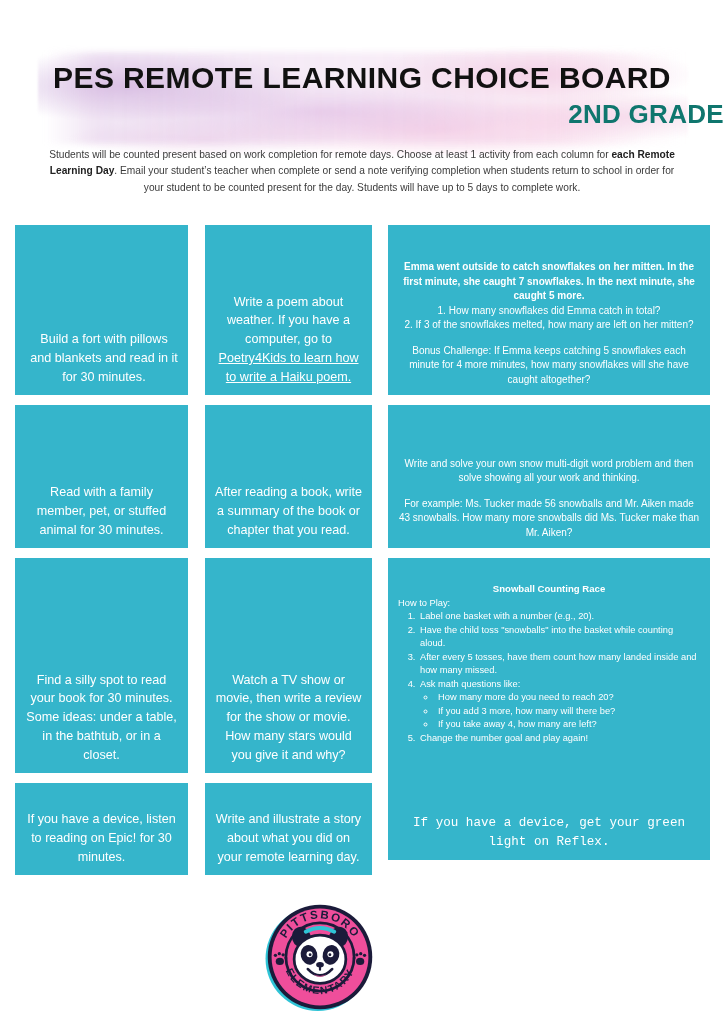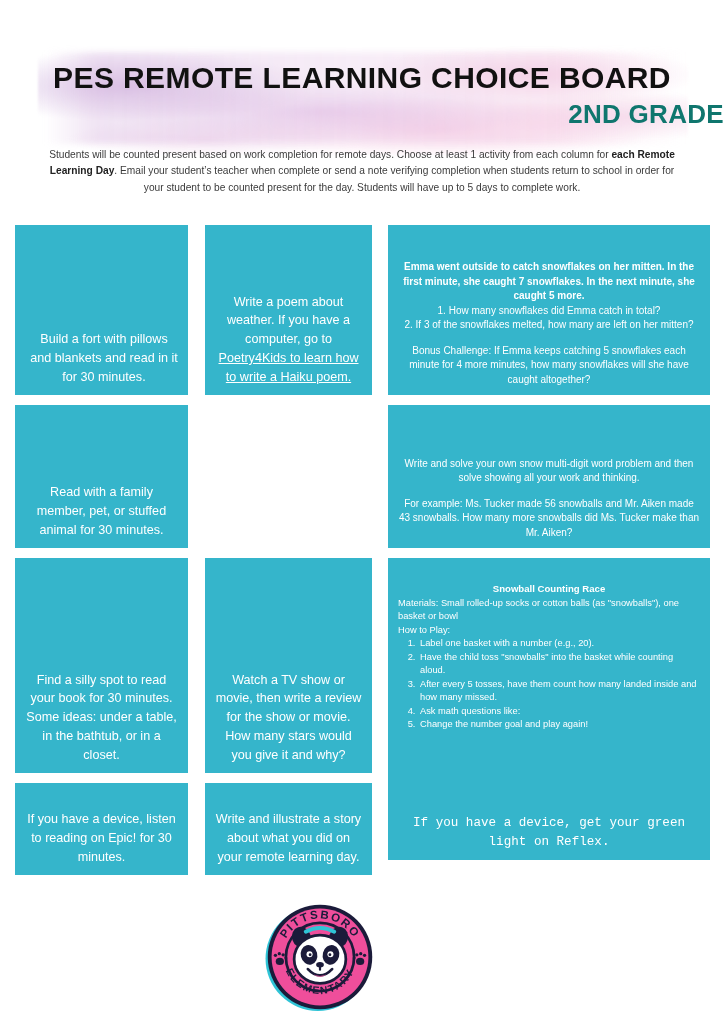--- a/index.html
+++ b/index.html
@@ -204,20 +204,25 @@
         <span class="m-q">Bonus Challenge: If Emma keeps catching 5 snowflakes each minute for 4 more minutes, how many snowflakes will she have caught altogether?</span>
       </div>
     </div>
 
     <div class="cell" style="left:15px; top:405px; width:173px; height:143px;">
       <div class="inner">
           <div class="c-text">Read with a family member, pet, or stuffed animal for 30 minutes.</div>
         </div>
     </div>
 
+    <div class="cell" style="left:205px; top:405px; width:167px; height:143px;">
+      <div class="inner">
+          <div class="c-text">After reading a book, write a summary of the book or chapter that you read.</div>
+        </div>
+    </div>
 
     <div class="cell" style="left:388px; top:405px; width:322px; height:143px;">
       <div class="inner">
         <span class="m-q">Write and solve your own snow multi-digit word problem and then solve showing all your work and thinking.</span>
         <div class="m-gap"></div>
         <span class="m-q">For example: Ms. Tucker made 56 snowballs and Mr. Aiken made 43 snowballs. How many more snowballs did Ms. Tucker make than Mr. Aiken?</span>
       </div>
     </div>
 
     <div class="cell" style="left:15px; top:558px; width:173px; height:215px;">
@@ -228,28 +233,32 @@
 
     <div class="cell" style="left:205px; top:558px; width:167px; height:215px;">
       <div class="inner">
           <div class="c-text">Watch a TV show or movie, then write a review for the show or movie. How many stars would you give it and why?</div>
         </div>
     </div>
 
     <div class="cell" style="left:388px; top:558px; width:322px; height:215px; align-items:flex-start; padding-top:24px;">
       <div class="inner game">
         <span class="game-title">Snowball Counting Race</span>
-        <span class="line">Materials: Small rolled-up socks or cotton balls (as "snowballs"), one basket or bowl</span>
         <span class="line">How to Play:</span>
         <ol>
           <li>Label one basket with a number (e.g., 20).</li>
           <li>Have the child toss "snowballs" into the basket while counting aloud.</li>
           <li>After every 5 tosses, have them count how many landed inside and how many missed.</li>
           <li>
             <span>Ask math questions like:</span>
+            <ul>
+              <li>How many more do you need to reach 20?</li>
+              <li>If you add 3 more, how many will there be?</li>
+              <li>If you take away 4, how many are left?</li>
+            </ul>
           </li>
           <li>Change the number goal and play again!</li>
         </ol>
       </div>
     </div>
 
     <div class="cell" style="left:15px; top:783px; width:173px; height:92px;">
       <div class="inner">
           <div class="c-text">If you  have a device, listen to reading  on Epic!  for 30 minutes.</div>
         </div>

